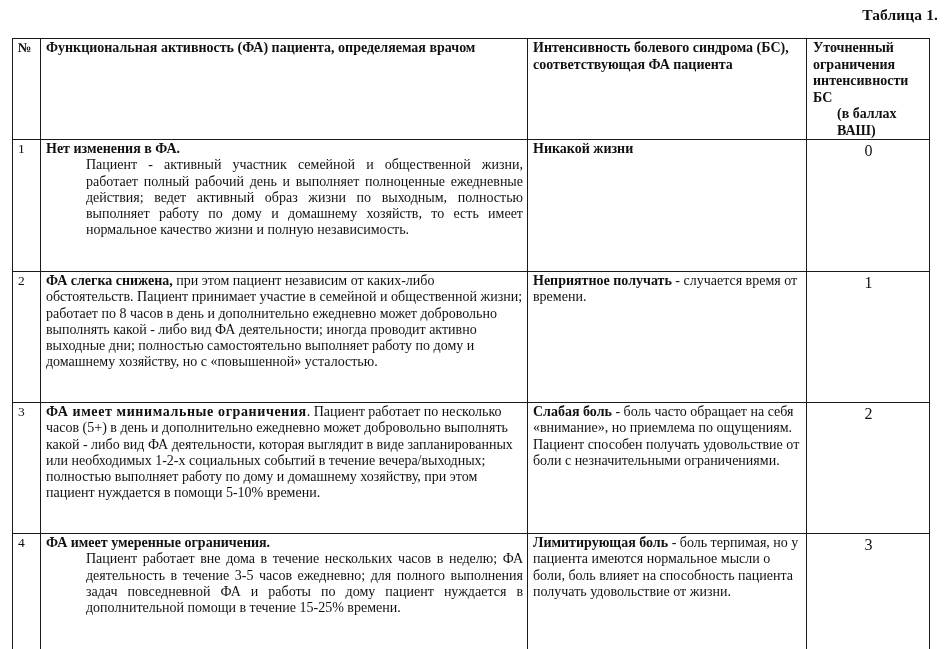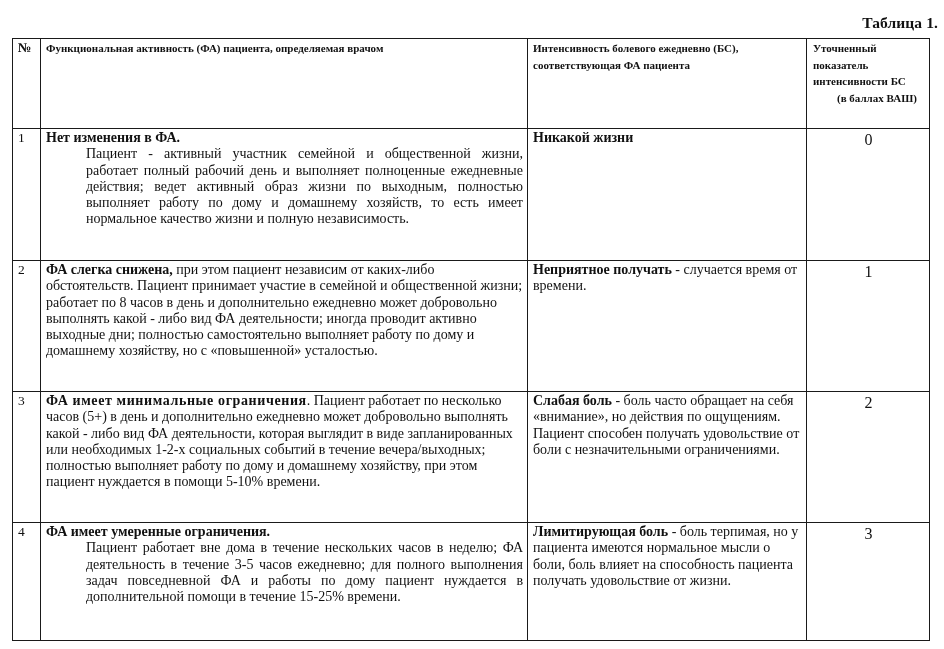--- a/index.html
+++ b/index.html
@@ -2,38 +2,38 @@
 <html><head>
 <meta charset="utf-8">
 <style>
   html, body { margin: 0; padding: 0; background: #ffffff; }
   body {
     width: 944px; height: 649px; overflow: hidden; position: relative;
     font-family: "Liberation Serif", "DejaVu Serif", serif;
     color: #111;
   }
   .caption {
-    position: absolute; top: 14px; right: 6px;
+    position: absolute; top: 6px; right: 6px;
     font-weight: bold; font-size: 15.5px; letter-spacing: 0.1px;
   }
   table.main {
     position: absolute; left: 12px; top: 38px;
     border-collapse: collapse; table-layout: fixed;
     width: 917px;
   }
   table.main td, table.main th {
     border: 1.4px solid #1a1a1a;
     vertical-align: top;
     padding: 1px 4px 0 5px;
     font-size: 14px;
     line-height: 16.3px;
     font-weight: normal;
     text-align: left;
   }
-  table.main th { font-weight: bold; font-size: 11px; line-height: 16.5px; }
+  table.main th { font-weight: bold; font-size: 14px; line-height: 16.5px; }
   col.c-num { width: 28px; }
   col.c-fa { width: 487px; }
   col.c-bs { width: 279px; }
   col.c-score { width: 123px; }
   tr.hdr { height: 90px; }
   tr.r1 { height: 132px; }
   tr.r2 { height: 131px; }
   tr.r3 { height: 131px; }
   tr.r4 { height: 118px; }
   .num { padding-left: 5px !important; font-size: 13.5px !important; }
@@ -53,23 +53,23 @@
   <colgroup>
     <col class="c-num">
       <col class="c-fa">
       <col class="c-bs">
       <col class="c-score">
   </colgroup>
   <tbody>
       <tr class="hdr">
     <th class="num">№</th>
     <th>Функциональная активность (ФА) пациента, определяемая врачом</th>
-    <th>Интенсивность болевого ежедневно (БС), соответствующая ФА пациента</th>
+    <th>Интенсивность болевого синдрома (БС), соответствующая ФА пациента</th>
     <th class="score-hdr">
-      <span>Уточненный показатель интенсивности БС</span>
+      <span>Уточненный ограничения интенсивности БС</span>
       <span class="unit">(в баллах ВАШ)</span>
     </th>
   </tr>
 
   <tr class="r1">
     <td class="num">1</td>
     <td>
       <span class="bold">Нет изменения в ФА.</span>
       <div class="fa-text">Пациент - активный участник семейной и общественной жизни, работает полный рабочий день и выполняет полноценные ежедневные действия; ведет активный образ жизни по выходным, полностью выполняет работу по дому и домашнему хозяйств, то есть имеет нормальное качество жизни и полную независимость.</div>
     </td>
@@ -83,21 +83,21 @@
     <td class="num bold">2</td>
     <td class="fa-text"><span class="bold">ФА слегка снижена,</span><span> при этом пациент независим от каких-либо обстоятельств. Пациент принимает участие в семейной и общественной жизни; работает по 8 часов в день и дополнительно ежедневно может добровольно выполнять какой - либо вид ФА деятельности; иногда проводит активно выходные дни; полностью самостоятельно выполняет работу по дому и домашнему хозяйству, но с «повышенной» усталостью.</span></td>
     <td><span class="bold">Неприятное получать</span><span> - случается время от времени.</span></td>
     <td class="score">1</td>
   </tr>
 
   <tr class="r3">
     <td class="num">3</td>
     <td class="fa-text"><span class="bold" style="letter-spacing:0.6px">ФА имеет минимальные ограничения</span><span>. Пациент работает по несколько часов (5+) в день и дополнительно ежедневно может добровольно выполнять какой - либо вид ФА деятельности, которая выглядит в виде запланированных или необходимых 1-2-х социальных событий в течение вечера/выходных; полностью выполняет работу по дому и домашнему хозяйству, при этом пациент нуждается в помощи 5-10% времени.</span></td>
     <td>
-      <span class="bs-p"><span class="bold">Слабая боль</span><span> - боль часто обращает на себя «внимание», но действия по ощущениям.</span></span>
+      <span class="bs-p"><span class="bold">Слабая боль</span><span> - боль часто обращает на себя «внимание», но приемлема по ощущениям.</span></span>
       <span class="bs-p">Пациент способен получать удовольствие от боли с незначительными ограничениями.</span>
     </td>
     <td class="score">2</td>
   </tr>
 
   <tr class="r4">
     <td class="num">4</td>
     <td>
       <span class="bold">ФА имеет умеренные ограничения.</span>
       <div class="fa-text">Пациент работает вне дома в течение нескольких часов в неделю; ФА деятельность в течение 3-5 часов ежедневно; для полного выполнения задач повседневной ФА и работы по дому пациент нуждается в дополнительной помощи в течение 15-25% времени.</div>

